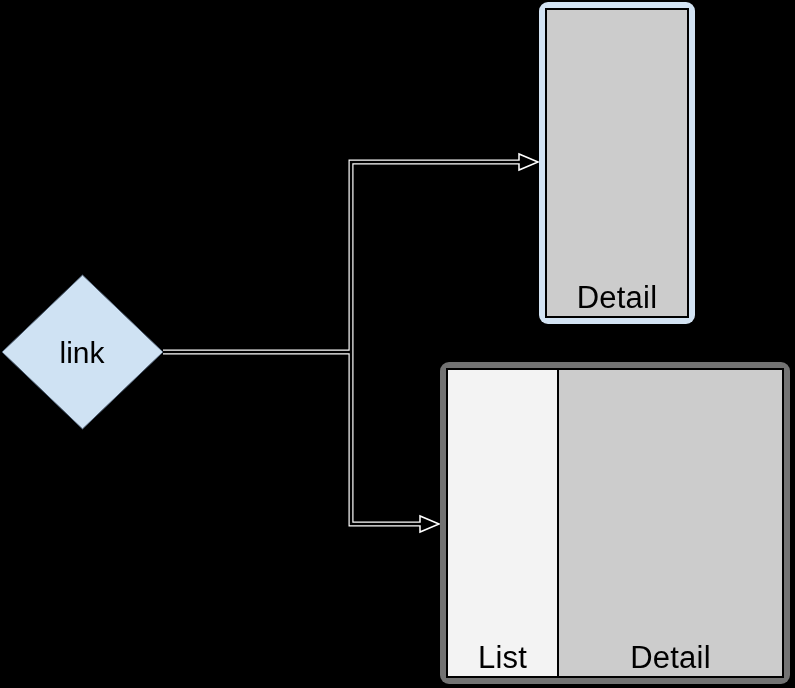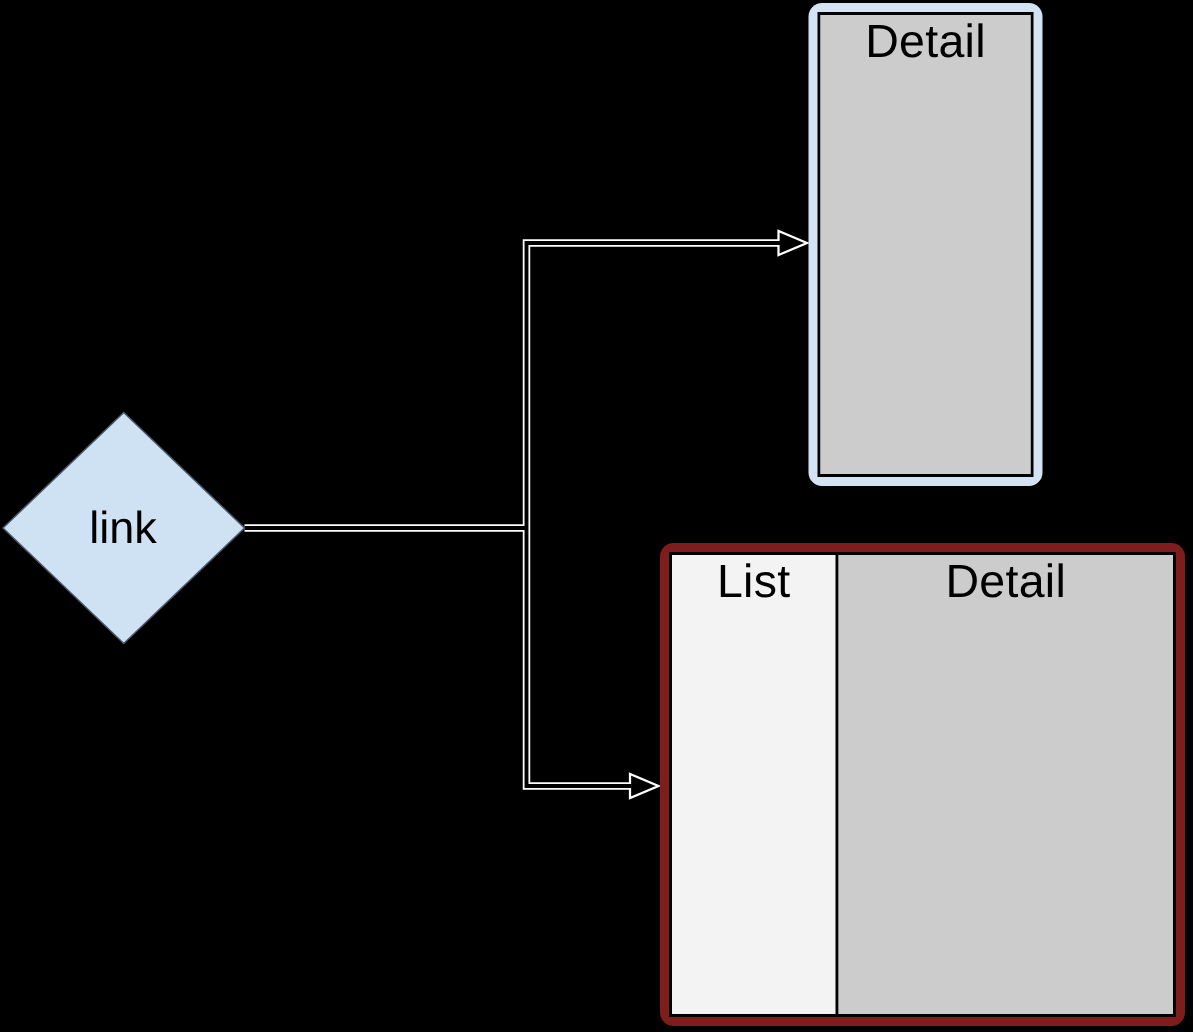--- a/index.html
+++ b/index.html
@@ -13,21 +13,21 @@
   }
   #diagram-svg{position:absolute;left:0;top:0;width:795px;height:688px;}
 
   
   .panel{position:absolute;border-radius:9px;box-sizing:border-box;padding:6px;}
   .panel-inner{
     width:100%;height:100%;box-sizing:border-box;
     border:2px solid #000;
     display:flex;flex-direction:row;
   }
-  .pane{display:flex;align-items:flex-start;justify-content:center;box-sizing:border-box;}
+  .pane{display:flex;align-items:flex-end;justify-content:center;box-sizing:border-box;}
   .pane-label{font-size:31px;letter-spacing:0.2px;white-space:nowrap;}
 
   .panel-detail{left:539px;top:2px;width:156px;height:322px;}
   .panel-listdetail{left:440px;top:362px;width:350px;height:322px;}
   .pane-list{width:111px;border-right:2px solid #000;}
   .pane-flex{flex:1;}
 
   
   .diamond-label{
     position:absolute;left:12px;top:320px;width:140px;height:64px;
@@ -53,21 +53,21 @@
     </svg>
 
   <div class="panel panel-detail" style="background: rgb(211, 227, 243);">
     <div class="panel-inner">
       <div class="pane pane-flex" style="background: rgb(204, 204, 204);">
         <span class="pane-label">Detail</span>
       </div>
     </div>
   </div>
 
-  <div class="panel panel-listdetail" style="background: #7f1d1d;">
+  <div class="panel panel-listdetail" style="background: #737373;">
     <div class="panel-inner">
       <div class="pane pane-list" style="background: rgb(243, 243, 243);">
         <span class="pane-label">List</span>
       </div>
       <div class="pane pane-flex" style="background: rgb(204, 204, 204);">
         <span class="pane-label">Detail</span>
       </div>
     </div>
   </div>
 

